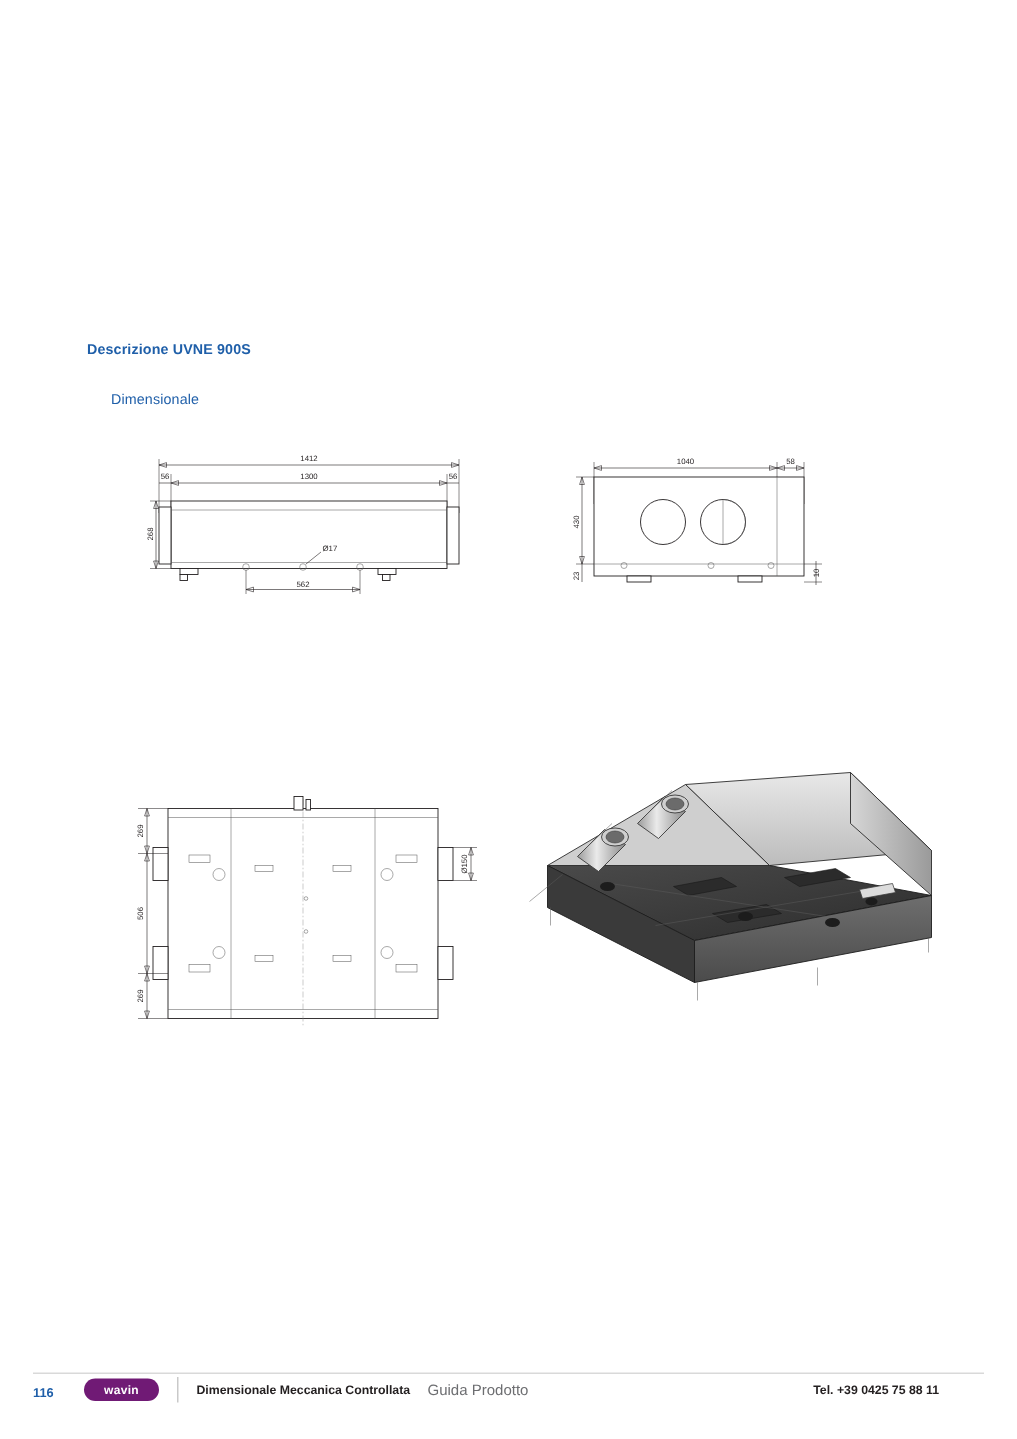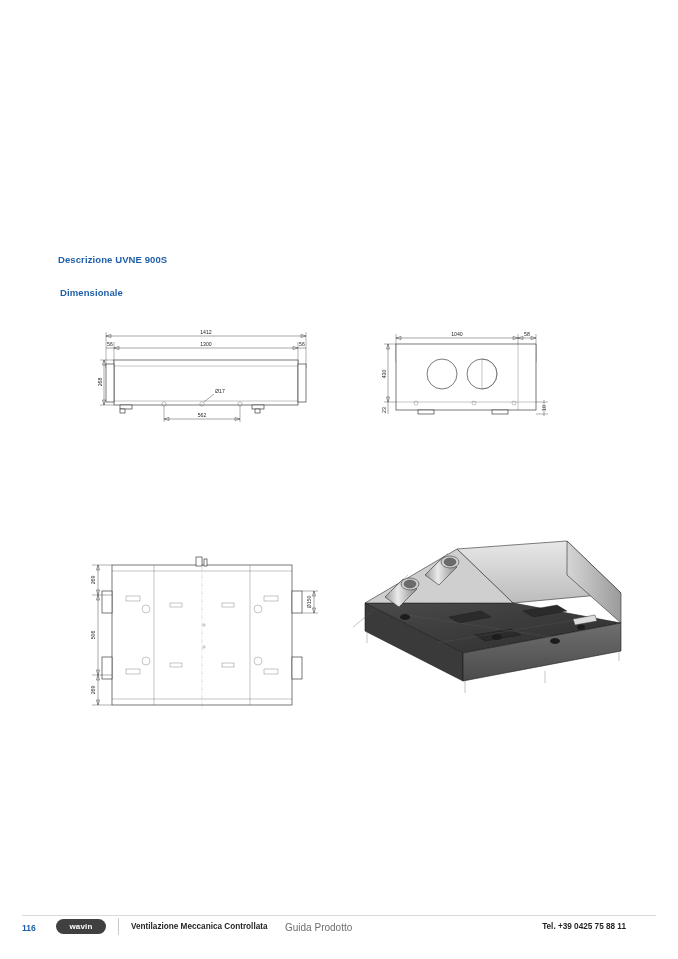--- a/index.html
+++ b/index.html
@@ -12,39 +12,38 @@
     height: 959px;
     font-family: "Liberation Sans", sans-serif;
     position: relative;
     overflow: hidden;
     color: #231f20;
   }
   .page {
     position: absolute;
     inset: 0;
     background: #ffffff;
-    margin-top: 26px;
   }
 
   
   .heading-main {
     position: absolute;
     left: 58px;
     top: 228px;
     font-size: 9.5px;
     font-weight: bold;
     color: #1f5fa9;
     letter-spacing: 0.1px;
   }
   .heading-sub {
     position: absolute;
-    left: 60px;
+    left: 74px;
     top: 261px;
     font-size: 9.5px;
-    font-weight: bold;
+    font-weight: normal;
     color: #1f5fa9;
     letter-spacing: 0.1px;
   }
 
   
   .drawing {
     position: absolute;
   }
   .dwg-front  { left: 92px;  top: 296px; width: 240px; height: 130px; }
   .dwg-side   { left: 378px; top: 296px; width: 200px; height: 130px; }
@@ -114,21 +113,21 @@
     font-weight: bold;
     color: #1f5fa9;
   }
   .logo {
     position: absolute;
     left: 56px;
     top: 4px;
     width: 50px;
     height: 15px;
     border-radius: 8px;
-    background: #404040;
+    background: #701a75;
     color: #ffffff;
     font-size: 8px;
     font-weight: bold;
     display: flex;
     align-items: center;
     justify-content: center;
     letter-spacing: 0.2px;
   }
   .footer-divider {
     position: absolute;
@@ -410,18 +409,18 @@
       <line class="thin" x1="274" y1="120" x2="274" y2="130" stroke="#3a3a3a"></line>
       <line class="thin" x1="30" y1="78" x2="8" y2="96" stroke="#5a5a5a"></line>
     </svg>
   </div>
 
   <div class="footer">
     <div class="footer-rule"></div>
     <div class="page-number">116</div>
     <div class="logo">wavin</div>
     <div class="footer-divider"></div>
-    <div class="footer-title">Ventilazione Meccanica Controllata</div>
+    <div class="footer-title">Dimensionale Meccanica Controllata</div>
     <div class="footer-subtitle">Guida Prodotto</div>
     <div class="footer-tel">Tel. +39 0425 75 88 11</div>
   </div>
 
 </div>
 
 </body></html>

